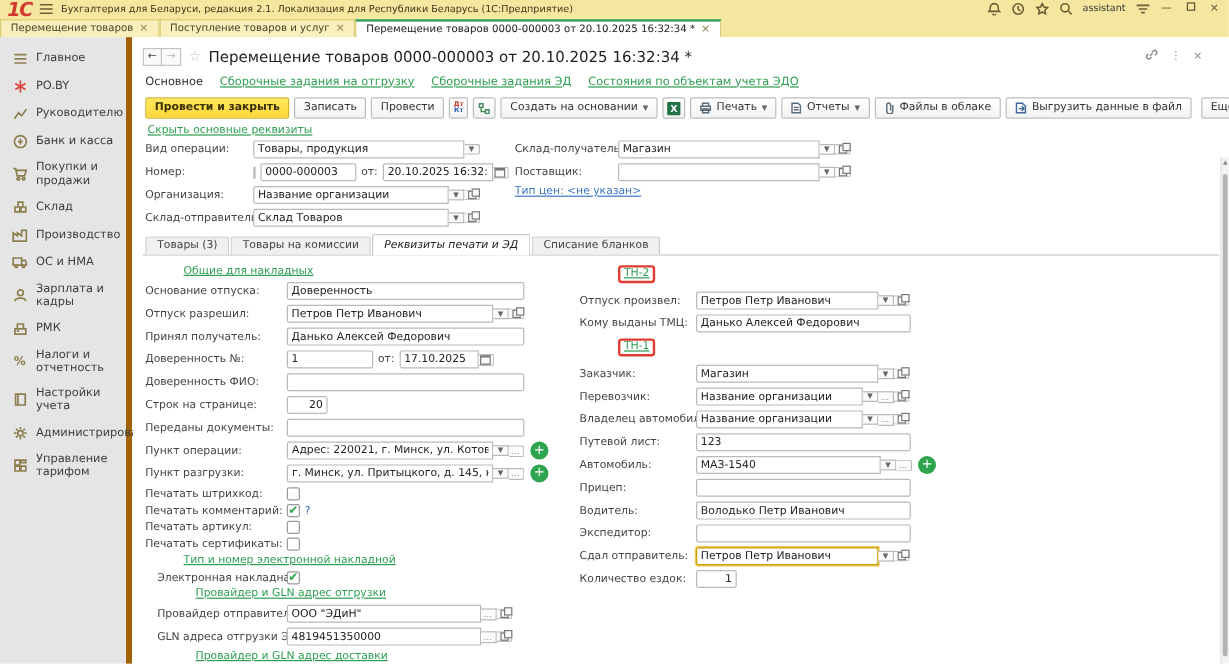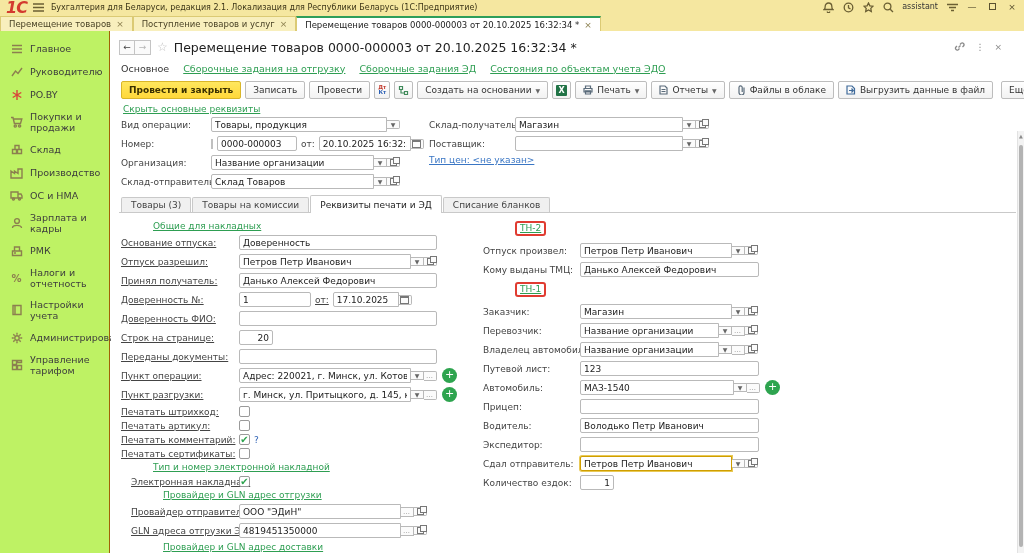--- a/index.html
+++ b/index.html
@@ -15,21 +15,21 @@
   .winbtn { color:#5a5130; font-size:9px; width:12px; text-align:center; }
   .restore-box { width:7px; height:7px; border:1px solid #5a5130; display:inline-block; }
 
   
   .tabstrip { position:absolute; left:0; top:15px; width:1024px; height:16px; background:#f5e7a0; display:flex; align-items:flex-end; }
   .wtab { height:15px; display:flex; align-items:center; gap:5px; padding:0 8px; background:#f8efbd; border:1px solid #dbca74; border-bottom:none; font-size:8.5px; color:#4a4326; white-space:nowrap; }
   .wtab.active { background:#fff; border-top:2px solid #2e9e5b; color:#222; }
   .wtab .x { color:#8b7f4e; font-size:9px; }
 
   
-  .sidebar { position:absolute; left:0; top:31px; width:110px; height:522px; background:#bef264; border-right:1px solid #a16207; padding-top:6px; }
+  .sidebar { position:absolute; left:0; top:31px; width:110px; height:522px; background:#e5e5e5; border-right:5px solid #a16207; padding-top:6px; }
   .sb-item { display:flex; align-items:center; gap:7px; padding:5px 4px 5px 10px; font-size:9.5px; color:#3d3d3d; cursor:default; }
   .sb-ico { width:13px; height:13px; display:inline-flex; align-items:center; justify-content:center; flex:none; }
   .sb-ico svg { stroke:#8c7f4f; fill:none; stroke-width:1.4; }
   .sb-ico.red svg { stroke:#d9443a; }
   .sb-ico .pct { color:#8c7f4f; font-size:10px; font-weight:bold; }
 
   
   .main { position:absolute; left:111px; top:31px; width:913px; height:522px; background:#fff; }
 
   .dochead { padding:5px 8px 0 8px; }
@@ -85,25 +85,25 @@
   
   .headgrid { display:flex; margin-left:2px; }
   .headcol1 { width:302px; }
   .headcol2 { margin-left:6px; }
   .headcol1 .lbl { width:90px; }
   .headcol2 .lbl { width:86px; }
 
   
   .doctabs { display:flex; align-items:flex-end; border-bottom:1px solid #c9c9c9; margin-top:2px; padding-left:2px; height:18px; }
   .dtab { height:15px; padding:0 9px; display:flex; align-items:center; background:#f0f0f0; border:1px solid #c9c9c9; border-bottom:none; margin-right:1px; border-radius:2px 2px 0 0; font-size:9px; color:#444; white-space:nowrap; }
-  .dtab.active { background:#fff; position:relative; top:1px; height:18px; color:#222; }
+  .dtab.active { background:#fff; position:relative; top:1px; height:18px; color:#222;font-style:italic; }
 
   .content { display:flex; padding:6px 0 0 10px; }
   .leftcol { width:352px; }
-  .leftcol .lbl { width:118px;text-decoration:underline; }
+  .leftcol .lbl { width:118px; }
   .leftcol .sub .lbl { width:108px; }
   .leftcol .sub { margin-left:10px; }
   .rightcol { margin-left:10px; }
   .rightcol .lbl { width:97px; }
   .secrow { margin:2px 0 4px 0;padding-left:32px; }
 
   .scrollbar { position:absolute; right:0; top:100px; bottom:0; width:7px; background:#f3f3f3; border-left:1px solid #e2e2e2; }
   .scroll-thumb { position:absolute; left:1px; right:1px; top:14px; bottom:6px; background:#b3b3b3; border-radius:3px; }
   .scroll-up { position:absolute; top:2px; left:0; right:0; text-align:center; font-size:5px; color:#8a8a8a; }
 </style>
@@ -171,34 +171,43 @@
 <div class="sidebar">
   <div class="sb-item">
     <span class="sb-ico">
         <svg width="12" height="10">
           <path d="M1 1.5h10M1 5h10M1 8.5h10"></path>
         </svg>
       </span>
     <span>Главное</span>
   </div>
   <div class="sb-item">
+    <span class="sb-ico red">
+        <svg width="12" height="12">
+          <path d="M6 1v10M1.7 3.5l8.6 5M10.3 3.5l-8.6 5"></path>
+        </svg>
+      </span>
+    <span>PO.BY</span>
+  </div>
+  <div class="sb-item">
     <span class="sb-ico">
         <svg width="12" height="12">
           <path d="M1 10l3.5-5 2.5 2.5L11 2"></path>
         </svg>
       </span>
     <span>Руководителю</span>
   </div>
   <div class="sb-item">
-    <span class="sb-ico red">
-        <svg width="12" height="12">
-          <path d="M6 1v10M1.7 3.5l8.6 5M10.3 3.5l-8.6 5"></path>
-        </svg>
-      </span>
-    <span>PO.BY</span>
+    <span class="sb-ico">
+        <svg width="12" height="12">
+          <circle cx="6" cy="6" r="5"></circle>
+          <path d="M4 6h4M6 3.5v5"></path>
+        </svg>
+      </span>
+    <span>Банк и касса</span>
   </div>
   <div class="sb-item">
     <span class="sb-ico">
         <svg width="13" height="12">
           <path d="M1 1.5h2l1.4 6h6.1l1.3-4.5H4"></path>
           <circle cx="5.3" cy="10" r="1.1"></circle>
           <circle cx="9.6" cy="10" r="1.1"></circle>
         </svg>
       </span>
     <span>Покупки и продажи</span>
@@ -498,27 +507,27 @@
           <span class="gbtn">▼</span>
           <span class="gbtn last dots">…</span>
         </span>
         <span class="plusbtn">+</span>
       </div>
       <div class="row" style="margin-bottom:3px">
         <span class="lbl">Печатать штрихкод:</span>
         <span class="chk"></span>
       </div>
       <div class="row" style="margin-bottom:3px">
-        <span class="lbl">Печатать артикул:</span>
-        <span class="chk"></span>
-      </div>
-      <div class="row" style="margin-bottom:3px">
         <span class="lbl">Печатать комментарий:</span>
         <span class="chk checked"></span>
         <span class="hint">?</span>
+      </div>
+      <div class="row" style="margin-bottom:3px">
+        <span class="lbl">Печатать артикул:</span>
+        <span class="chk"></span>
       </div>
       <div class="row" style="margin-bottom:3px">
         <span class="lbl">Печатать сертификаты:</span>
         <span class="chk"></span>
       </div>
       <div class="secrow"><span class="seclink">Тип и номер электронной накладной</span></div>
       <div class="row sub" style="margin-bottom:3px">
         <span class="lbl">Электронная накладная:</span>
         <span class="chk checked"></span>
       </div>

